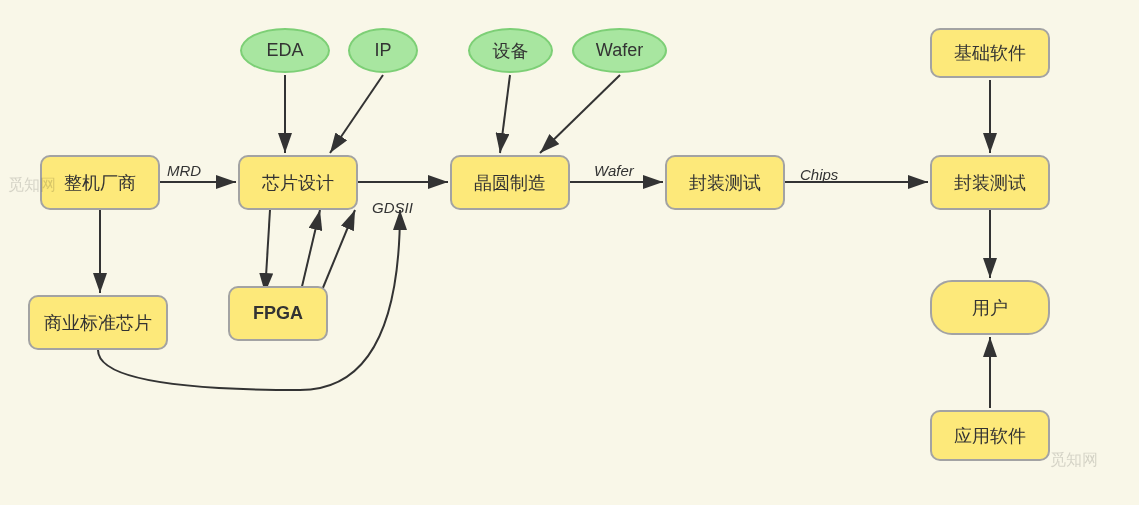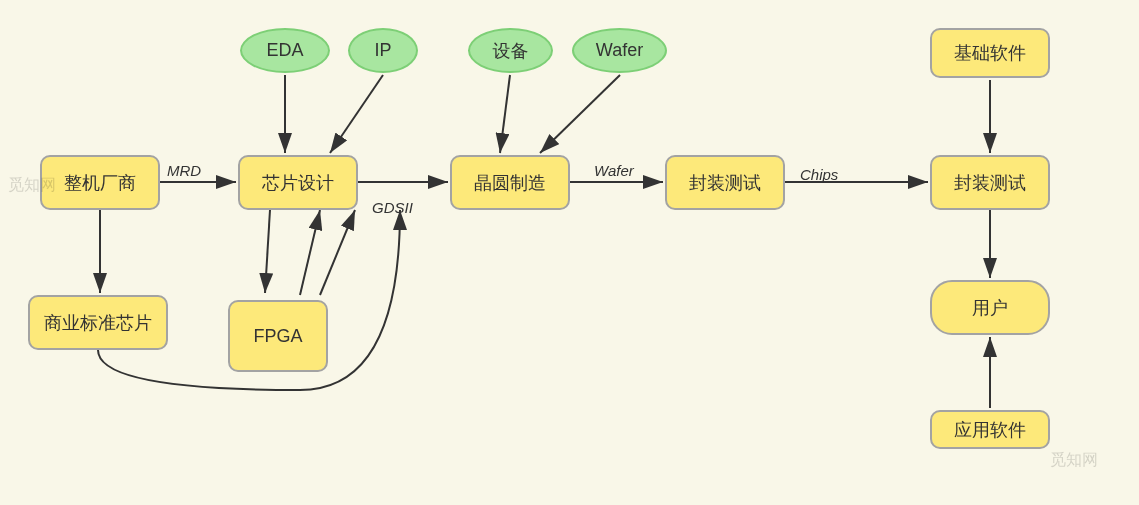--- a/index.html
+++ b/index.html
@@ -114,35 +114,35 @@
   <div class="node node-rect" style="left:450px; top:155px; width:120px; height:55px;">晶圆制造</div>
 
   <div class="node node-rect" style="left:238px; top:155px; width:120px; height:55px;">芯片设计</div>
 
   <div class="node node-rect" style="left:665px; top:155px; width:120px; height:55px;">封装测试</div>
 
   <div class="node node-rect" style="left:930px; top:155px; width:120px; height:55px;">封装测试</div>
 
   <div class="node node-rect" style="left:28px; top:295px; width:140px; height:55px;">商业标准芯片</div>
 
-  <div class="node node-rect" style="left:228px; top:300px; width:100px; height:72px;">FPGA</div>
+  <div class="node node-rect" style="left:228px; top:286px; width:100px; height:55px;font-weight:bold;">FPGA</div>
 
   <div class="node node-oval" style="left:348px; top:28px; width:70px; height:45px;">IP</div>
 
   <div class="node node-oval" style="left:240px; top:28px; width:90px; height:45px;">EDA</div>
 
   <div class="node node-oval" style="left:468px; top:28px; width:85px; height:45px;">设备</div>
 
   <div class="node node-oval" style="left:572px; top:28px; width:95px; height:45px;">Wafer</div>
 
   <div class="node node-rect" style="left:930px; top:28px; width:120px; height:50px;">基础软件</div>
 
   <div class="node node-rect" style="left:930px; top:280px; width:120px; height:55px;border-radius:22px;">用户</div>
 
-  <div class="node node-rect" style="left:930px; top:410px; width:120px; height:39px;">应用软件</div>
+  <div class="node node-rect" style="left:930px; top:410px; width:120px; height:51px;">应用软件</div>
 
   <span class="arrow-label" style="left:167px; top:162px;">MRD</span>
 
   <span class="arrow-label" style="left:372px; top:162px;margin-top:37px;">GDSII</span>
 
   <span class="arrow-label" style="left:594px; top:162px;">Wafer</span>
 
   <span class="arrow-label" style="left:800px; top:166px;">Chips</span>
 
   <span class="watermark" style="left:8px; top:175px;">觅知网</span>

